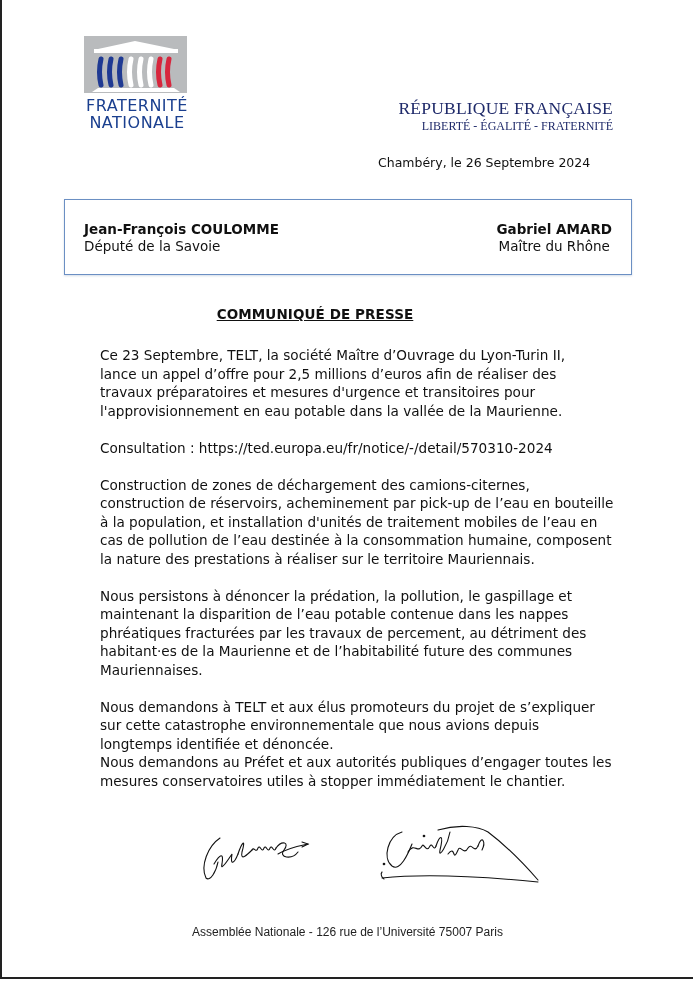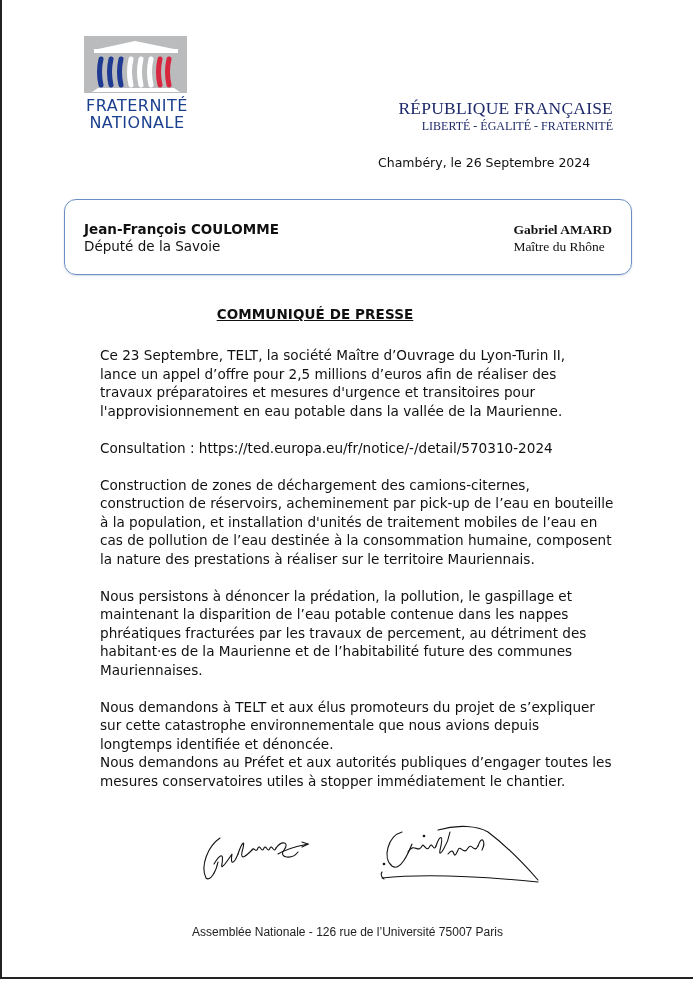--- a/index.html
+++ b/index.html
@@ -30,26 +30,26 @@
       font-family: "Liberation Serif", serif; color: #1f2a6a;
       font-size: 12px; line-height: 14px; margin-top: 1px;
     }
     .place-date {
       position: absolute; left: 378px; top: 155px;
       font-size: 12.5px; color: #111;
     }
     
     .deputies-box {
       position: absolute; left: 64px; top: 199px; width: 568px; height: 76px;
-      border: 1.5px solid #6b8fc3; border-radius: 12px; box-sizing: border-box;
+      border: 1.5px solid #6b8fc3; border-radius: 0; box-sizing: border-box;
       box-shadow: 0 1px 2px rgba(80,110,160,0.25);
     }
     .deputy { position: absolute; top: 21px; font-size: 13.5px; line-height: 17px; }
     .deputy-left { left: 19px; }
-    .deputy-right { right: 19px; text-align: left; font-family: Liberation Serif, serif; }
+    .deputy-right { right: 19px; text-align: center; }
     .deputy-name { font-weight: bold; }
     
     .press-title {
       position: absolute; left: 0; width: 630px; top: 306px; text-align: center;
       font-weight: bold; font-size: 13.5px; text-decoration: underline;
       letter-spacing: 0.1px;
     }
     
     .body-text {
       position: absolute; left: 100px; width: 560px; top: 346px;

